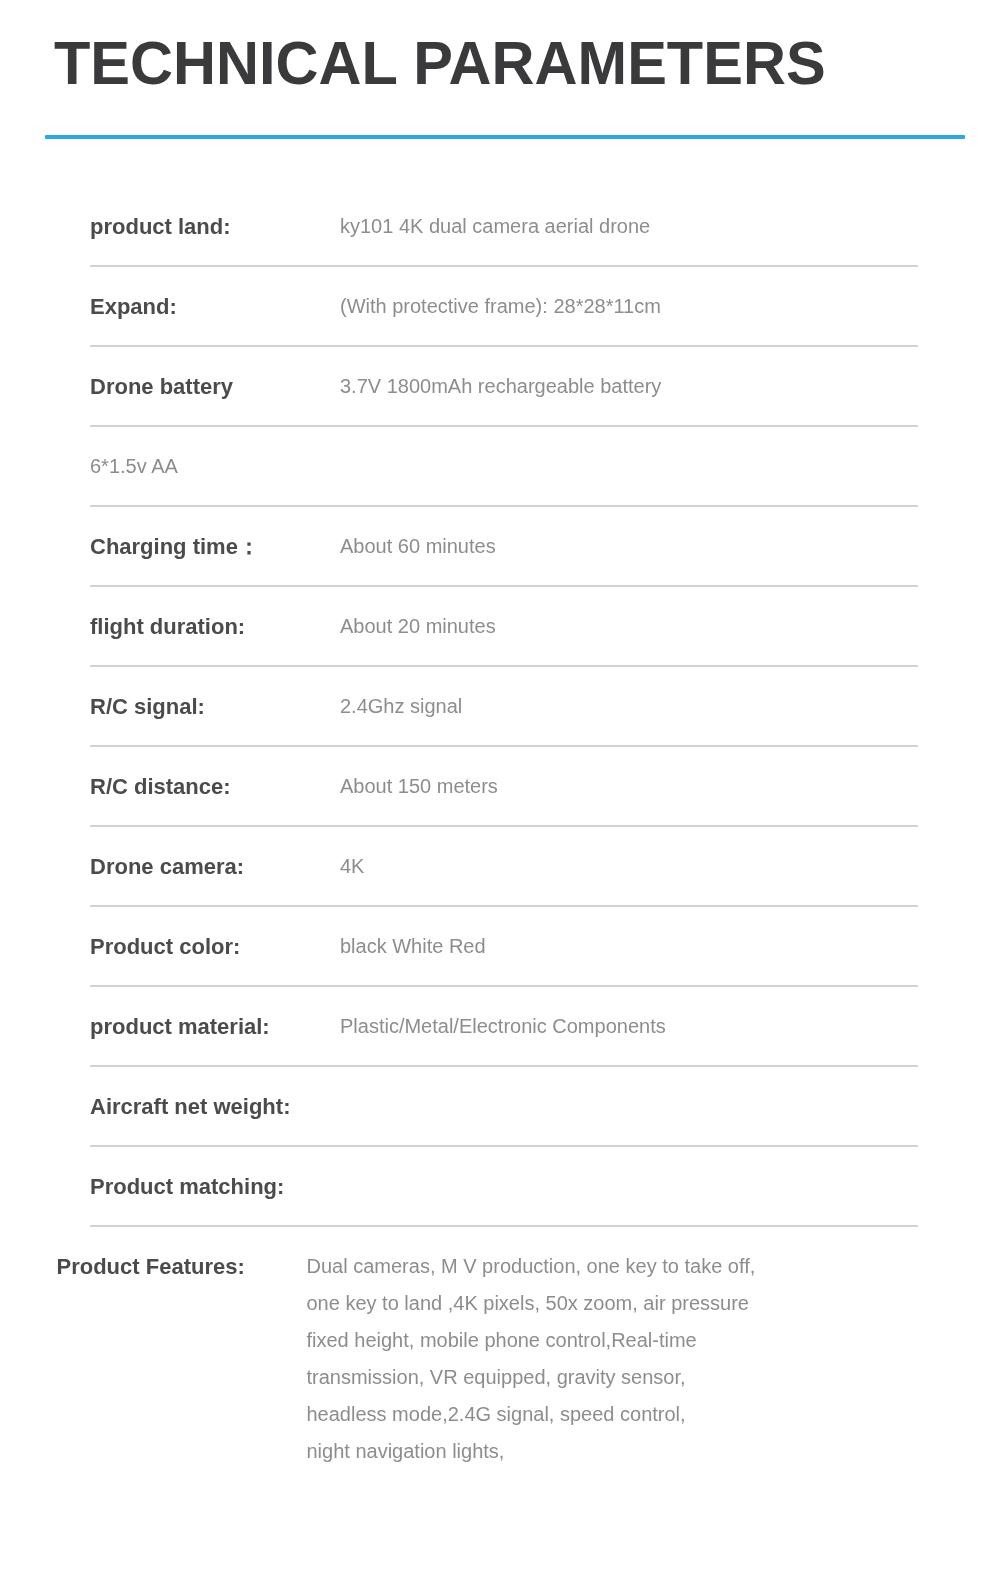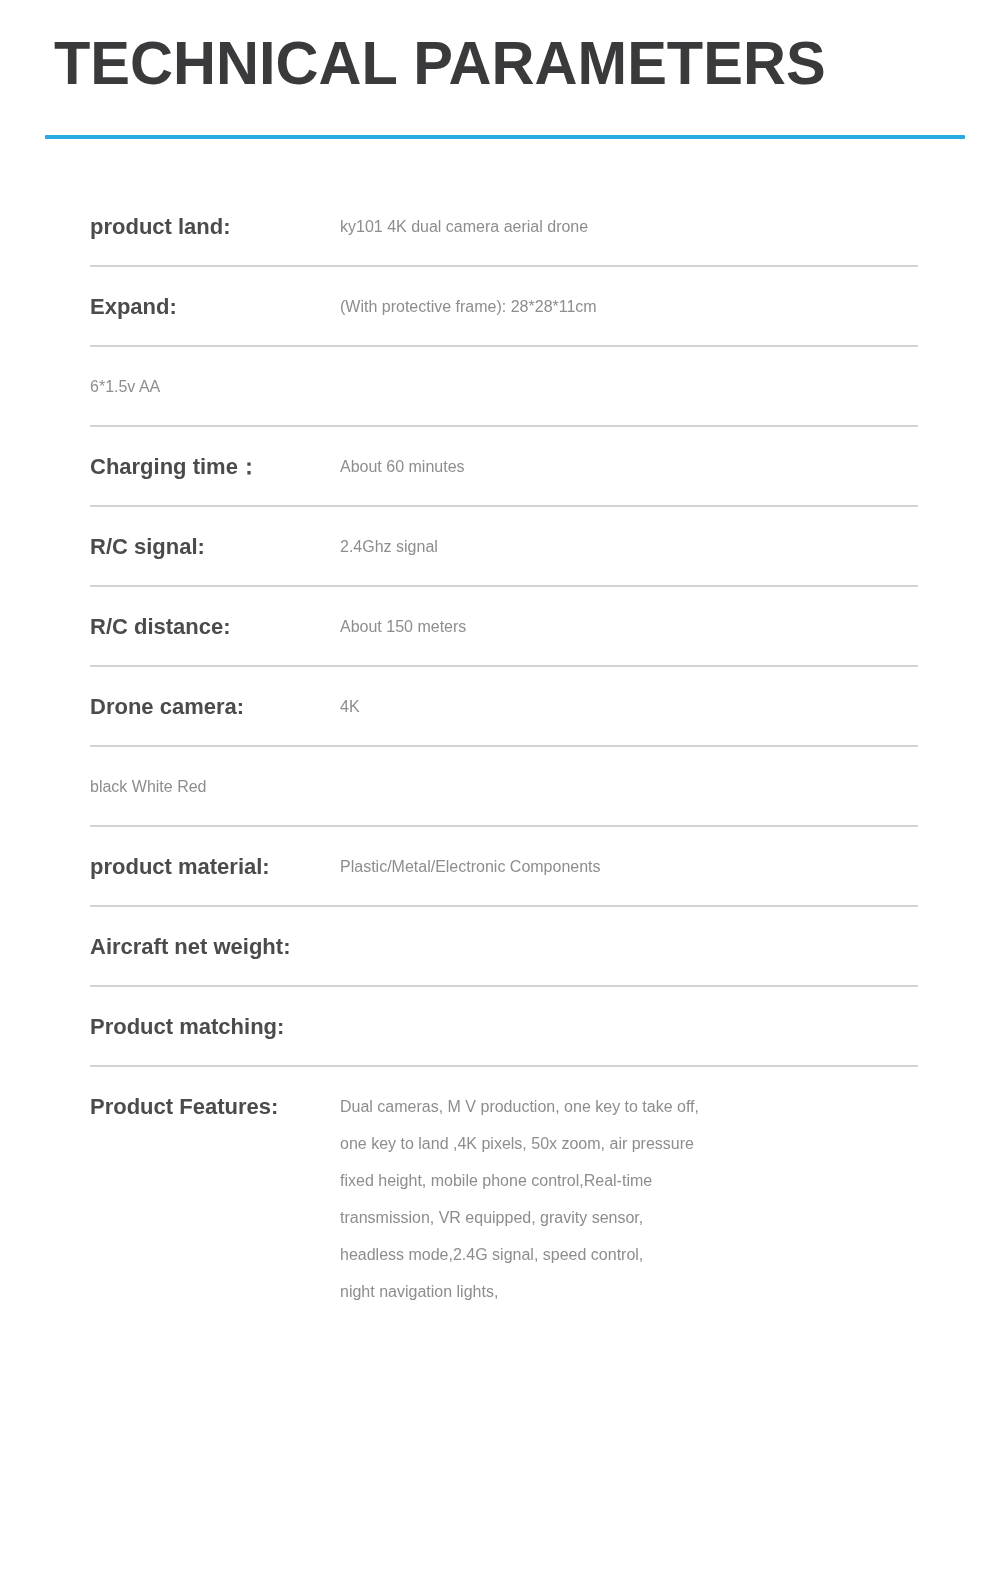--- a/index.html
+++ b/index.html
@@ -37,33 +37,34 @@
     width: 828px;
   }
   .spec-row {
     display: flex;
     align-items: flex-start;
     padding: 21px 0 20px 0;
     border-bottom: 2px solid #d2d2d2;
   }
   .spec-row:last-child {
     border-bottom: none;
+    justify-content: center;
   }
   .spec-label {
     flex: none;
     width: 250px;
     font-size: 22px;
     font-weight: 700;
     line-height: 37px;
     color: #4b4b4b;
   }
   .spec-value {
     flex: none;
     width: 645px;
-    font-size: 16px;
+    font-size: 20px;
     font-weight: 400;
     line-height: 37px;
     color: #8d8d8d;
     white-space: pre-line;
   }
 </style>
 </head>
 <body>
 
 <h1 class="page-title">TECHNICAL PARAMETERS</h1>
@@ -74,47 +75,56 @@
   <div class="spec-row">
     <div class="spec-label">product land:</div>
     <div class="spec-value">ky101 4K dual camera aerial drone</div>
   </div>
 
   <div class="spec-row">
     <div class="spec-label">Expand:</div>
     <div class="spec-value">(With protective frame): 28*28*11cm</div>
   </div>
 
+  <div class="spec-row">
+    <div class="spec-label">Drone battery</div>
+    <div class="spec-value">3.7V 1800mAh rechargeable battery</div>
+  </div>
 
   <div class="spec-row">
     <div class="spec-value">6*1.5v AA</div>
   </div>
 
   <div class="spec-row">
     <div class="spec-label">Charging time：</div>
     <div class="spec-value">About 60 minutes</div>
   </div>
 
+  <div class="spec-row">
+    <div class="spec-label">flight duration:</div>
+    <div class="spec-value">About 20 minutes</div>
+  </div>
 
   <div class="spec-row">
     <div class="spec-label">R/C signal:</div>
     <div class="spec-value">2.4Ghz signal</div>
   </div>
 
   <div class="spec-row">
     <div class="spec-label">R/C distance:</div>
     <div class="spec-value">About 150 meters</div>
   </div>
 
   <div class="spec-row">
     <div class="spec-label">Drone camera:</div>
     <div class="spec-value">4K</div>
   </div>
 
   <div class="spec-row">
+    <div class="spec-label">Product color:</div>
     <div class="spec-value">black White Red</div>
   </div>
 
   <div class="spec-row">
     <div class="spec-label">product material:</div>
     <div class="spec-value">Plastic/Metal/Electronic Components</div>
   </div>
 
   <div class="spec-row">
     <div class="spec-label">Aircraft net weight:</div>

